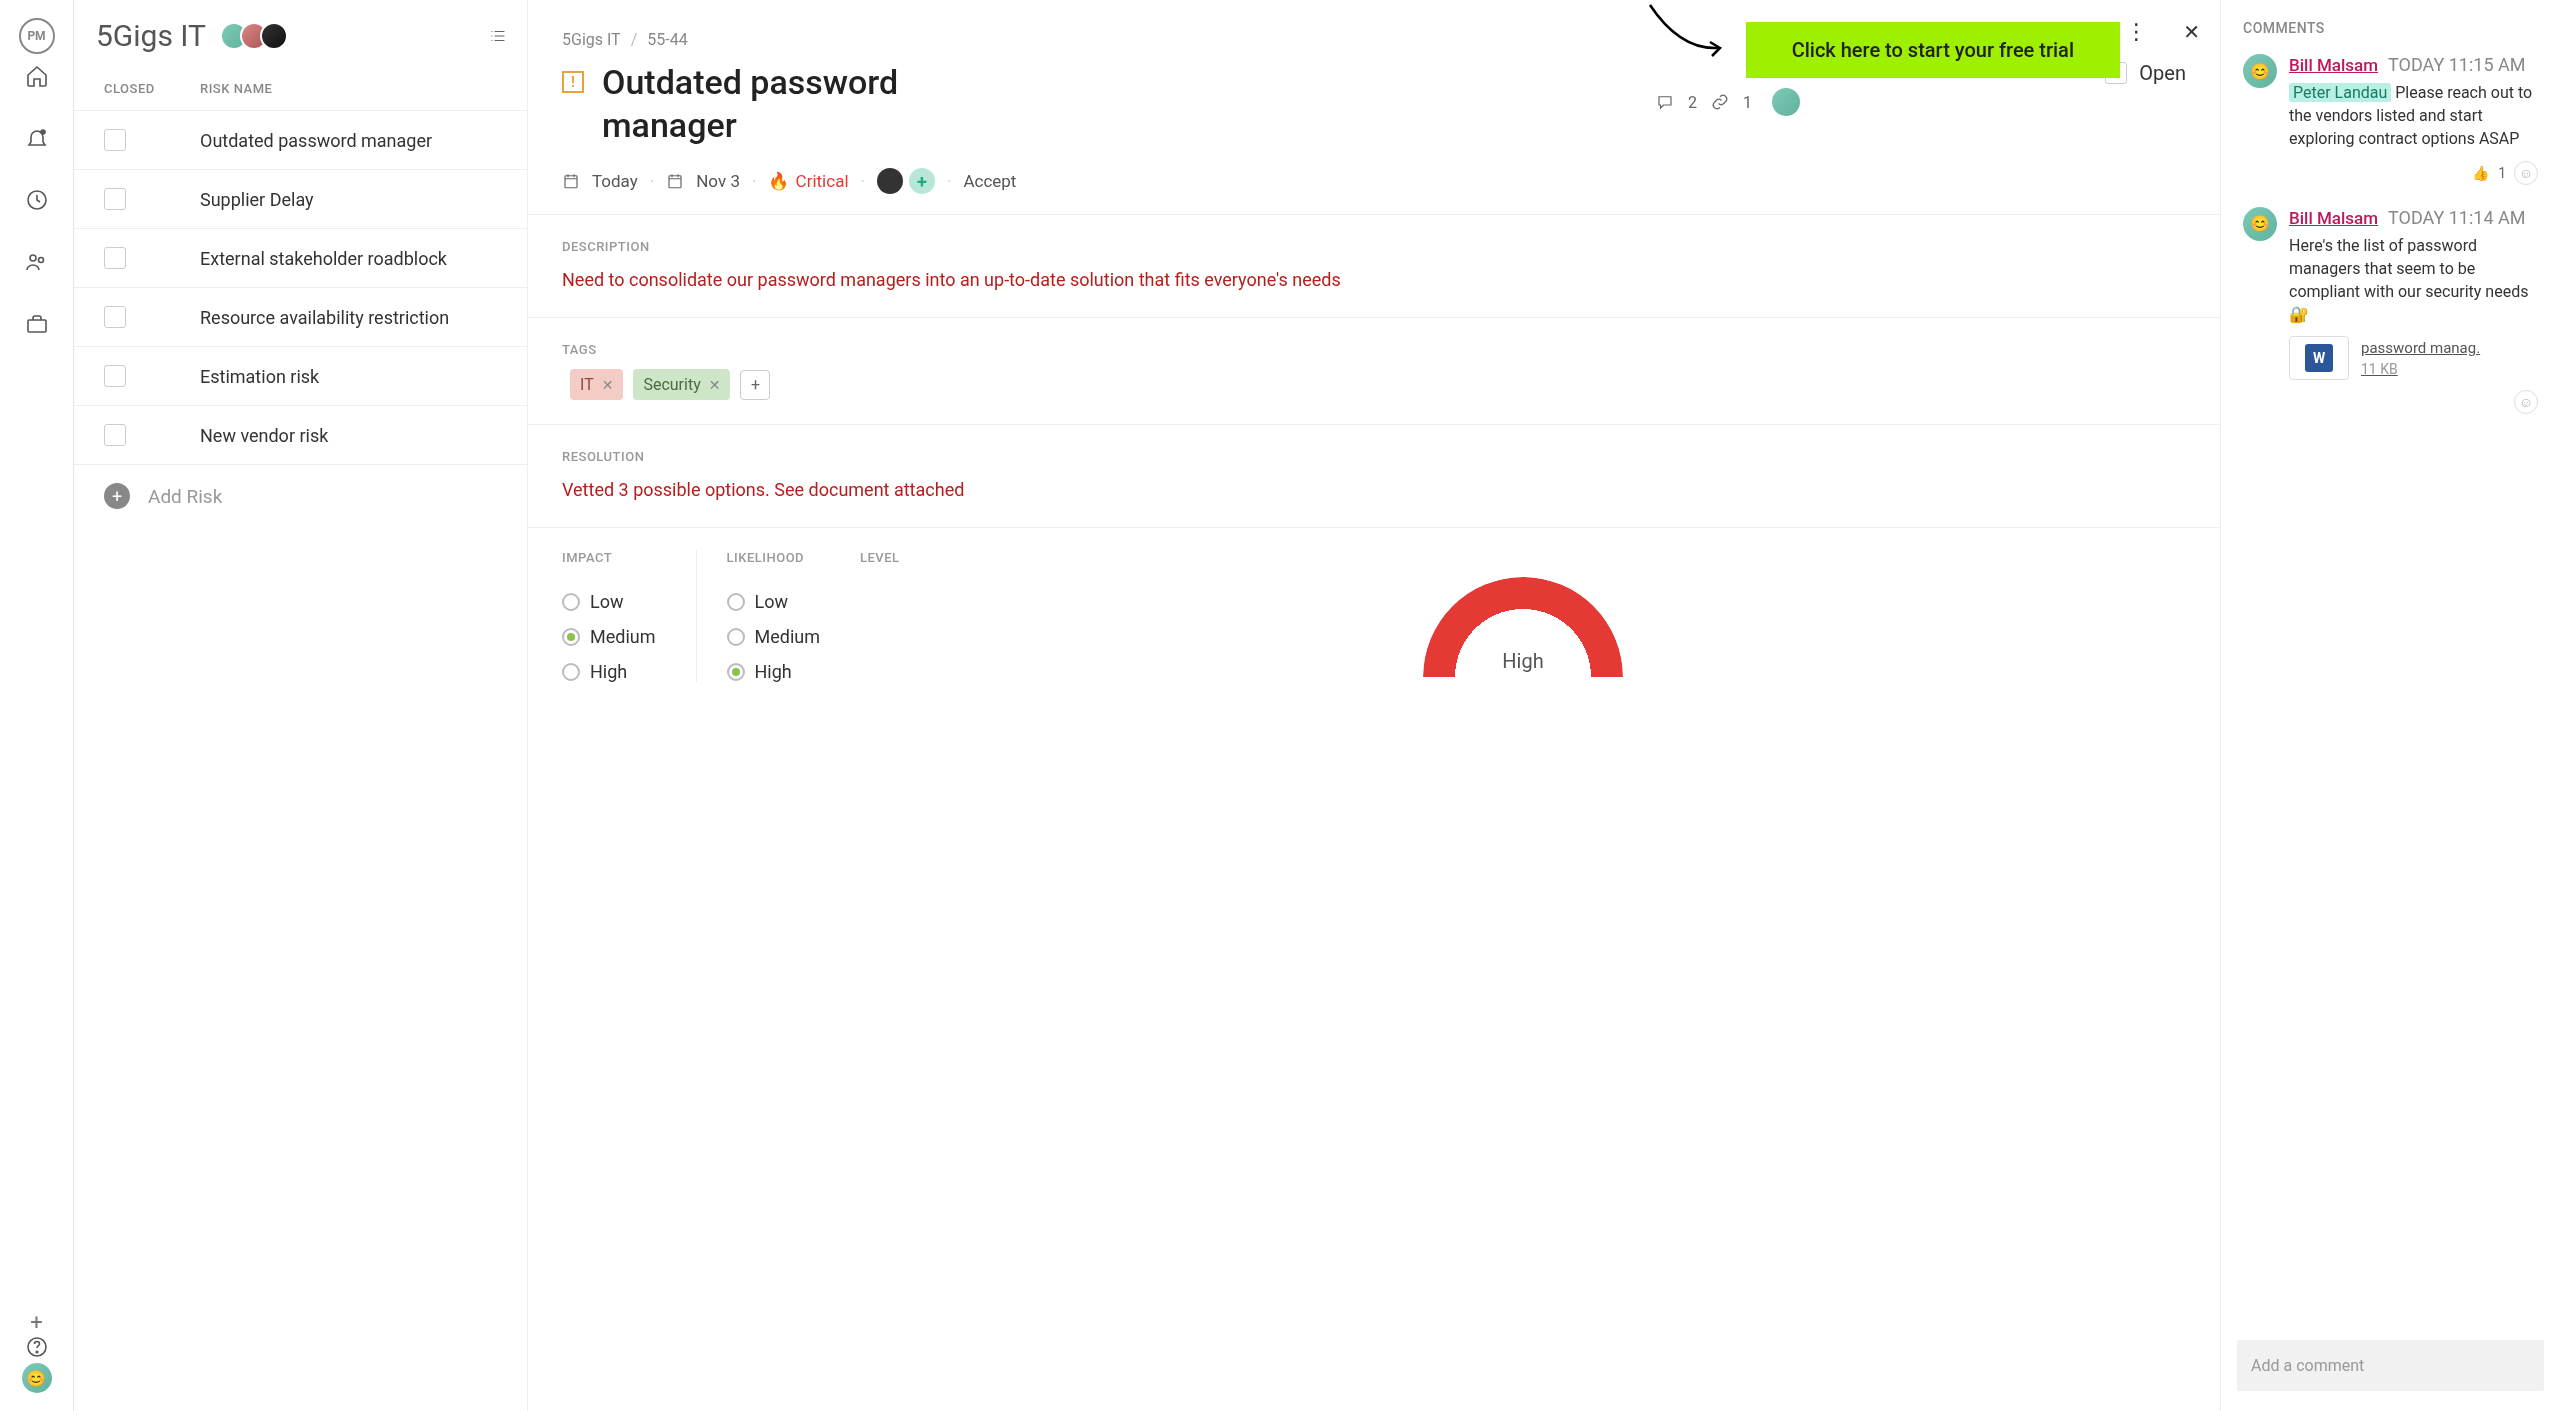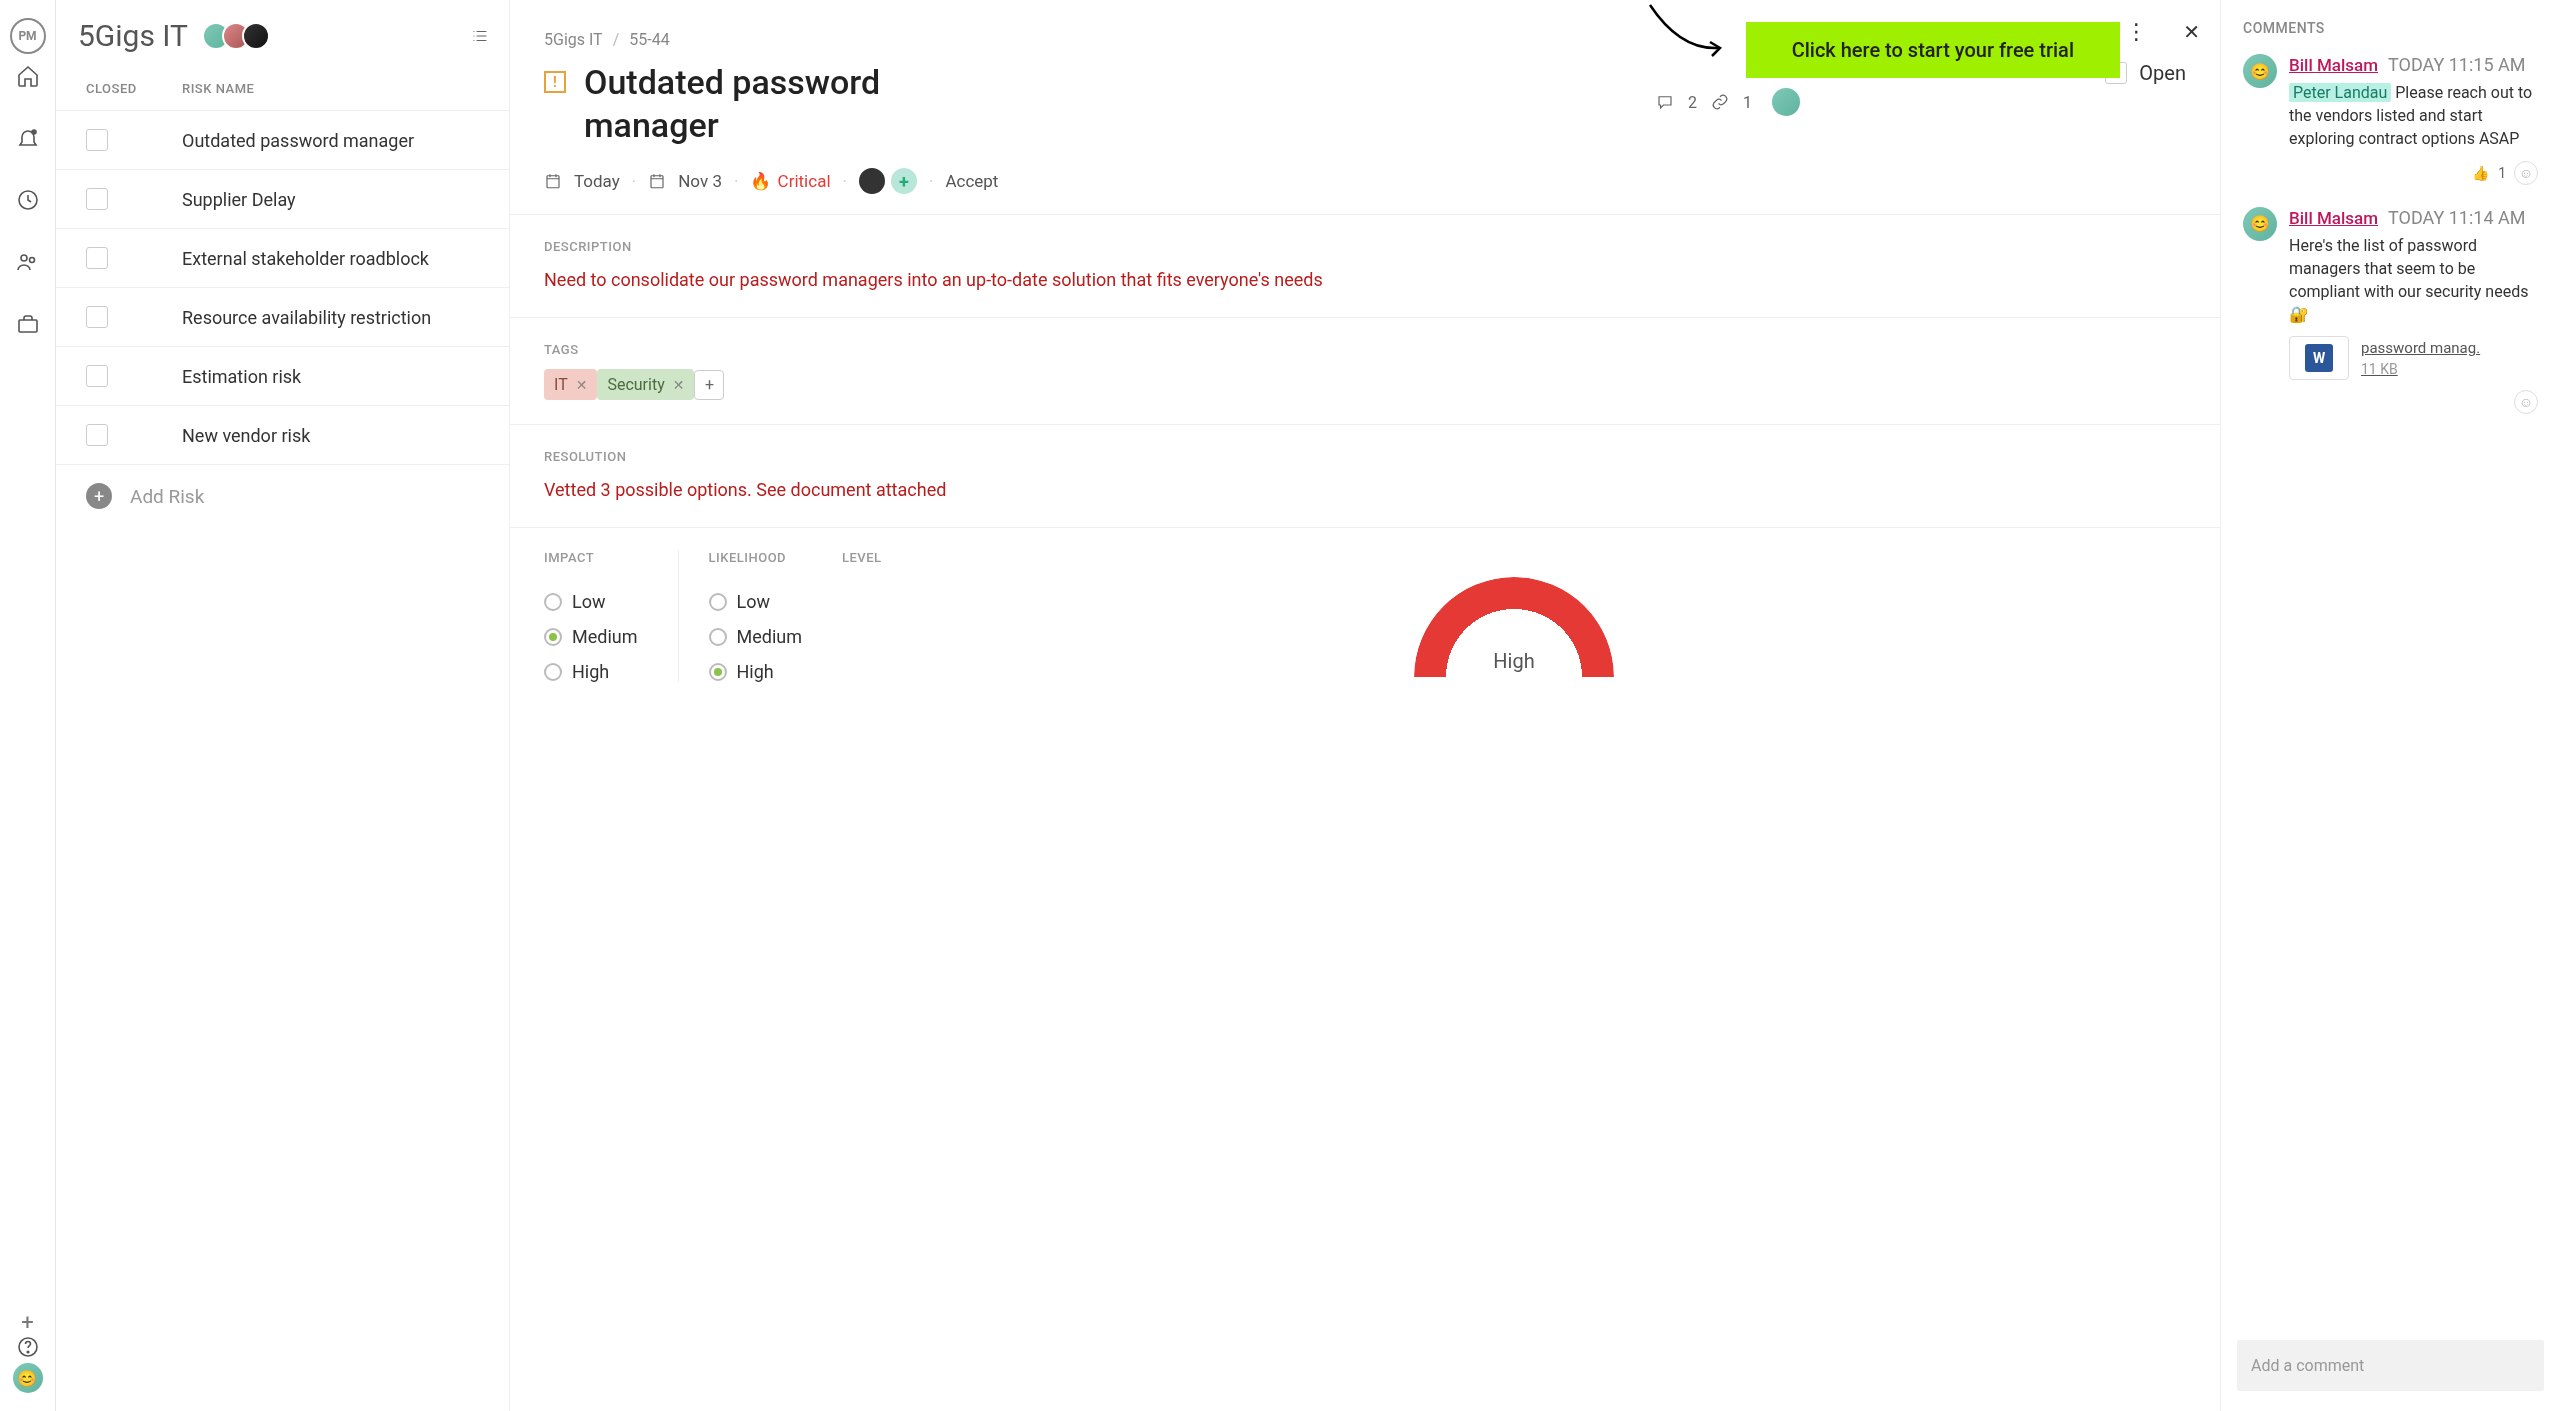--- a/index.html
+++ b/index.html
@@ -1,20 +1,20 @@
 <!DOCTYPE html>
 <html><head>
 <meta charset="utf-8">
 <style>
 * { box-sizing: border-box; margin: 0; padding: 0; }
 body { font-family: -apple-system, BlinkMacSystemFont, "Segoe UI", Roboto, sans-serif; background: #fff; color: #333; overflow: hidden; }
 .app { display: flex; height: 100vh; }
 
 
-.nav-rail { width: 56px; border-right: 1px solid #e5e5e5; display: flex; flex-direction: column; align-items: center; padding-top: 18px; flex-shrink: 0; }
+.nav-rail { width: 74px; border-right: 1px solid #e5e5e5; display: flex; flex-direction: column; align-items: center; padding-top: 18px; flex-shrink: 0; }
 .nav-rail .logo { width: 36px; height: 36px; border: 2px solid #888; border-radius: 50%; display: flex; align-items: center; justify-content: center; font-size: 12px; font-weight: bold; color: #888; }
 .nav-rail .rail-mid { display: flex; flex-direction: column; gap: 34px; align-items: center; margin-top: 10px; }
 .nav-rail svg { width: 24px; height: 24px; stroke: #555; fill: none; stroke-width: 1.6; }
 .nav-rail .spacer { flex: 1; }
 .nav-rail .avatar { width: 30px; height: 30px; border-radius: 50%; background: linear-gradient(135deg,#7ec9b7,#5fb39e); margin-bottom: 18px; display:flex; align-items:center; justify-content:center; }
 .nav-rail .avatar::after{content:"😊"; font-size:16px;}
 
 
 .list-col { width: 454px; border-right: 1px solid #eee; flex-shrink: 0; display: flex; flex-direction: column; }
 .list-header { display: flex; align-items: center; padding: 18px 20px 22px 22px; gap: 16px; }
@@ -57,21 +57,21 @@
 .meta-row .dot{color:#ccc;}
 .critical { color: #e53935; display:inline-flex; align-items:center; gap:6px;}
 .assignee { display:inline-flex; align-items:center; gap:6px;}
 .assignee .asg-av{width:26px;height:26px;border-radius:50%;background:#333;}
 .assignee .plus-av{width:26px;height:26px;border-radius:50%;background:#b8e6d9;color:#2a7; display:flex;align-items:center;justify-content:center;font-size:18px;font-weight:bold;}
 
 .section { padding: 24px 34px; border-bottom: 1px solid #eee; }
 .sec-label { font-size: 13px; color: #999; letter-spacing: 0.5px; font-weight:500; margin-bottom: 12px; }
 .sec-text { font-size: 18px; color: #b91c1c; line-height: 1.5; }
 
-.tags-row { display: flex; gap: 0; align-items:center; }
+.tags-row { display: flex; gap: 10px; align-items:center;margin-left:8px; }
 .tag { padding: 6px 10px; border-radius: 4px; font-size: 16px; display:inline-flex; align-items:center; gap:8px;}
 .tag .x{color:#888; font-size:14px;}
 .tag-it{background:#f3cdc5; color:#8b4a3e;}
 .tag-sec{background:#cfe5c8; color:#4a6b3f;}
 .tag-add{width:30px;height:30px;border:1px solid #ccc;border-radius:4px;display:flex;align-items:center;justify-content:center;color:#666;}
 
 .risk-grid { display:flex; padding: 22px 34px; gap: 40px; }
 .rg-col { display:flex; flex-direction:column; gap: 14px; }
 .rg-col.divider{border-left:1px solid #eee; padding-left:30px;}
 .radio-row{display:flex;align-items:center;gap:10px;font-size:18px;color:#333;}

